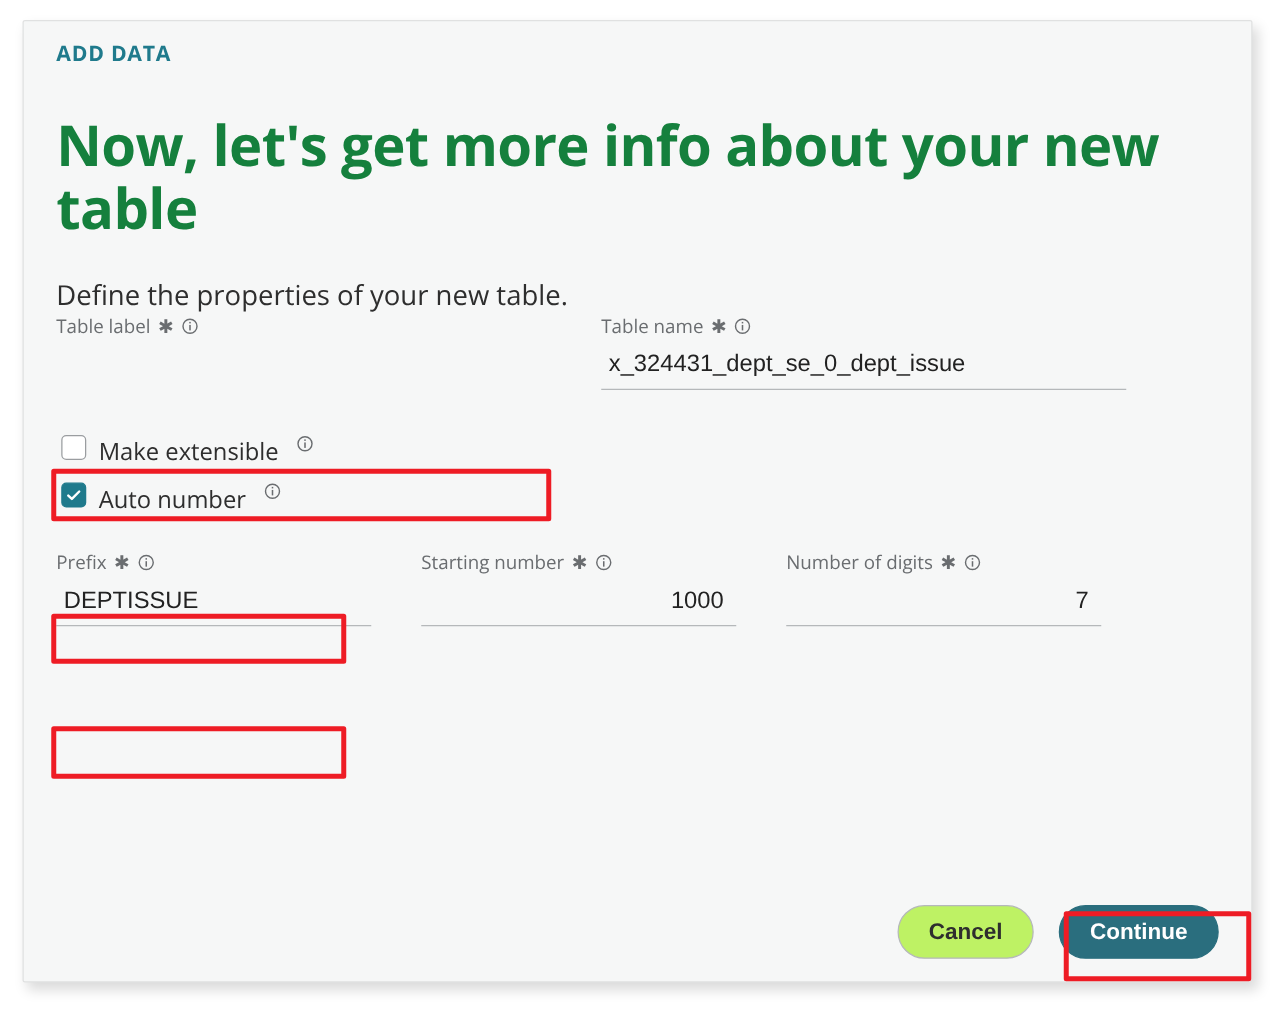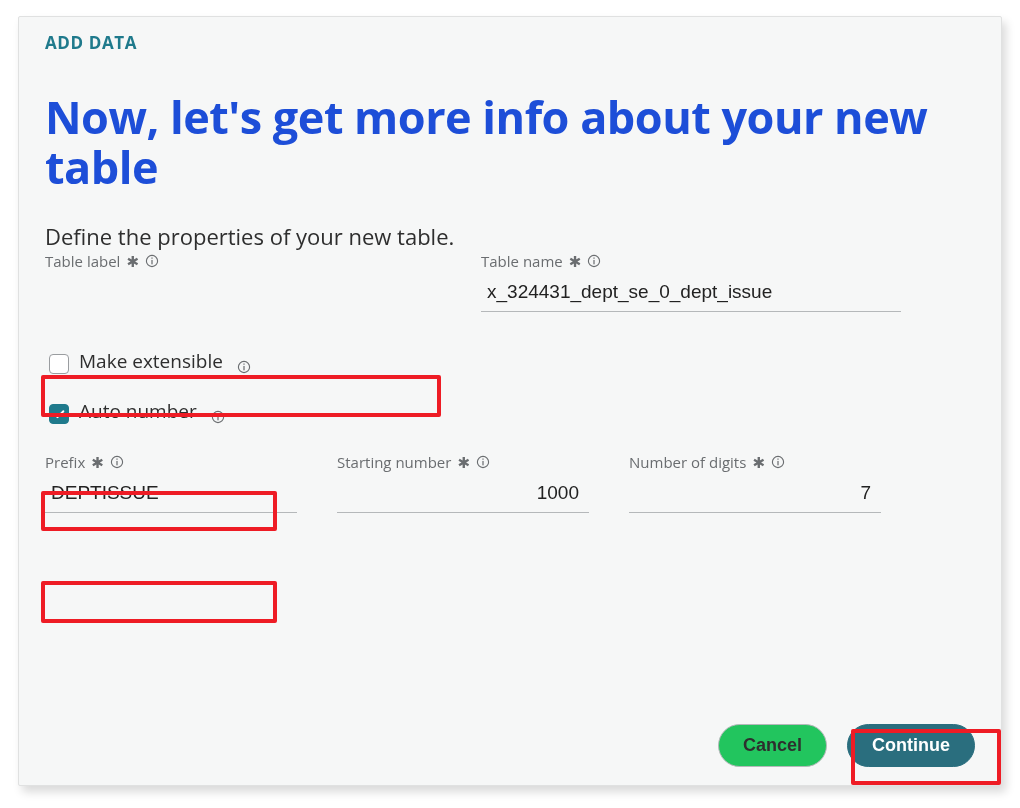--- a/index.html
+++ b/index.html
@@ -30,21 +30,21 @@
     letter-spacing: .6px;
     font-weight: 700;
     font-size: 17px;
   }
   h1.page-title {
     margin: 38px 0 0 0;
     font-size: 45px;
     line-height: 1.12;
     font-weight: 700;
     letter-spacing: -.5px;
-    color: #1d4ed8;
+    color: #15803d;
   }
   .subtitle {
     margin-top: 28px;
     font-size: 22px;
     color: #2e2e2e;
   }
 
   .fields {
     display: grid;
     grid-template-columns: 420px 420px;
@@ -76,24 +76,23 @@
     width: 100%;
   }
   .underline-input.num { text-align: right; padding-right: 10px;}
   .tbl-name { font-size: 19px; }
 
   .checks {
     margin-top: 30px;
   }
   .check-row {
     display: flex;
-    align-items: flex-end;
+    align-items: flex-start;
     gap: 10px;
     padding: 6px 4px;
-    margin-top: 12px;
   }
   .check-row .label {
     font-size: 19px;
     color: #2e2e2e;
     margin-right: 4px;
   }
   .cbox {
     width: 20px; height: 20px;
     border: 1.5px solid #9a9da0;
     border-radius: 4px;
@@ -123,21 +122,21 @@
     align-items: center;
   }
   .btn {
     font-size: 18px;
     font-weight: 600;
     padding: 10px 24px;
     border-radius: 24px;
     cursor: pointer;
   }
   .btn-secondary {
-    background: #22c55e;
+    background: #bef264;
     color: #2e2e2e;
     border: 1.5px solid #b5b8ba;
   }
   .btn-primary {
     background: #2a6e7e;
     color: #fff;
     border: 1.5px solid #2a6e7e;
   }
 
   

